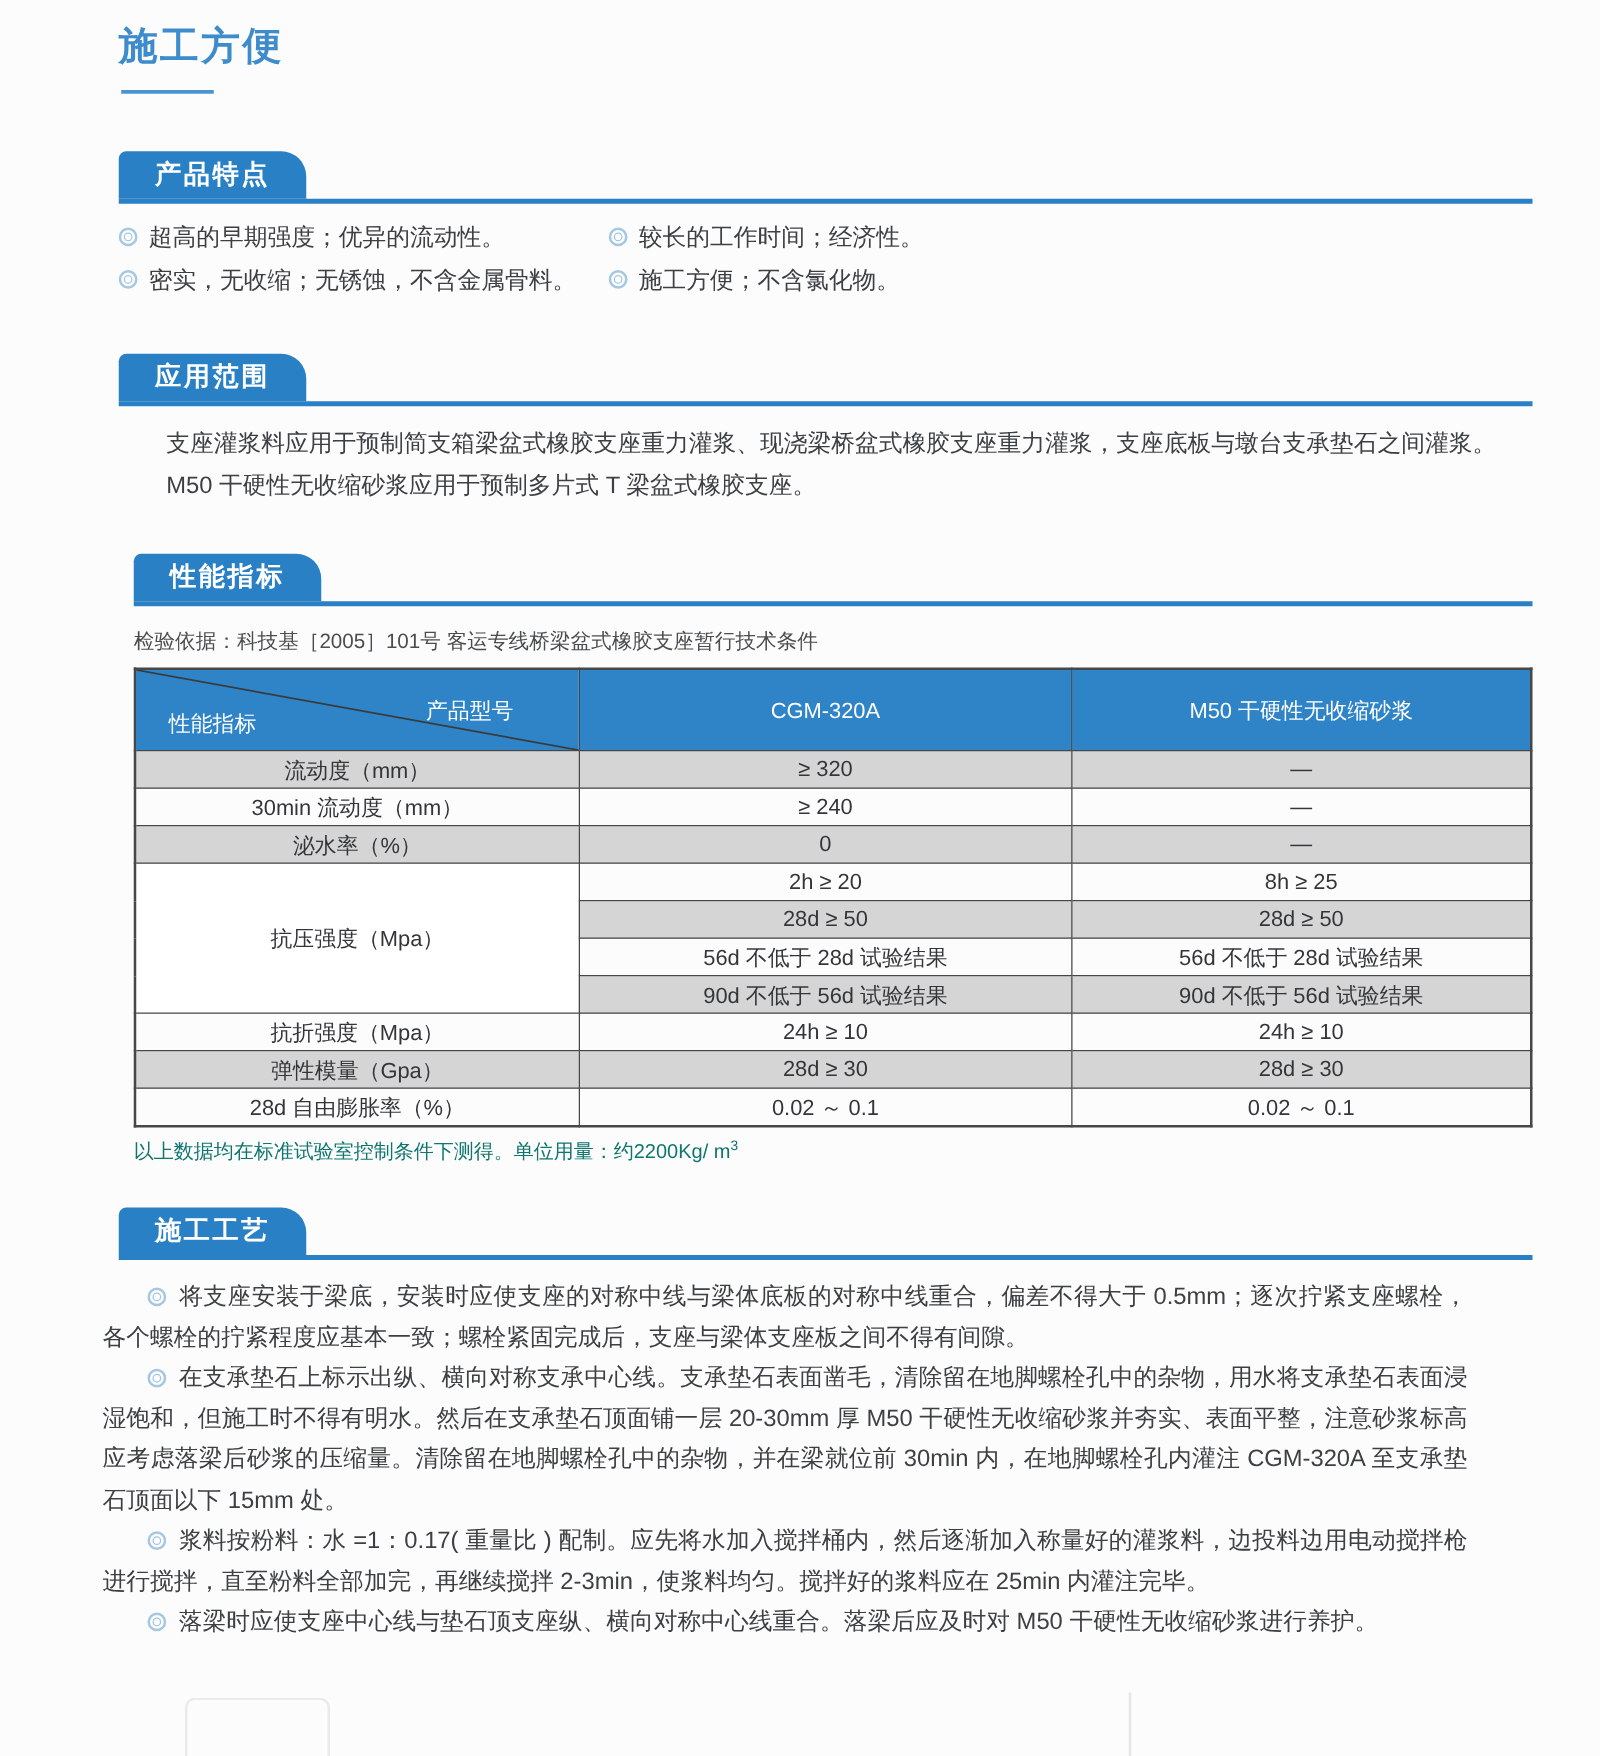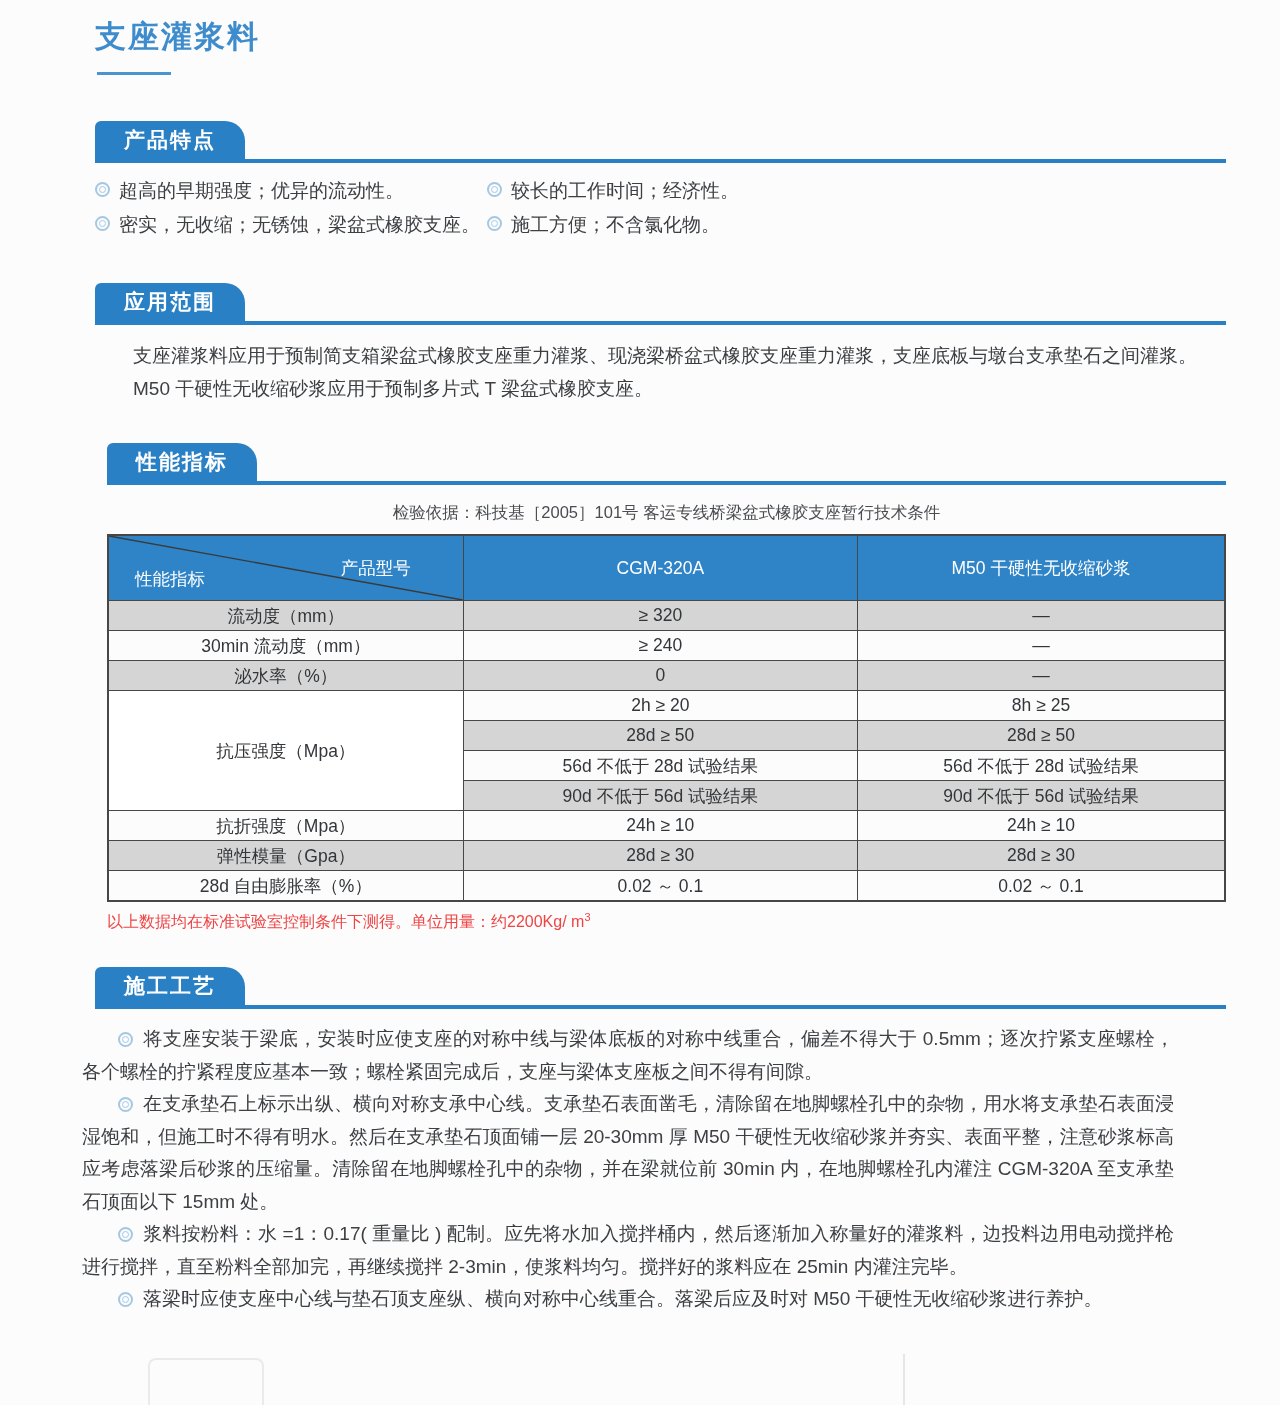--- a/index.html
+++ b/index.html
@@ -55,40 +55,40 @@
   .feat-item{display:flex;align-items:flex-start;line-height:24px;margin-bottom:10px;}
   .feat-item .dot{margin-top:3px;}
 
   
   .sec-application{margin-top:36px;}
   .app-paras{padding:14px 0 0 38px;font-size:19px;line-height:33px;}
   .app-paras p{margin:0;}
 
   
   .sec-performance{margin-top:38px;padding-left:12px;}
-  .basis{margin-top:17px;text-align:center;font-size:16.5px;color:#4a4d50;}
+  .basis{margin-top:17px;font-size:16.5px;color:#4a4d50;}
   .perf-table{
     width:100%;border-collapse:collapse;margin-top:10px;
     border:2px solid #474747;
     font-size:17.5px;
   }
   .perf-table th,.perf-table td{
     border:1px solid #474747;text-align:center;padding:0 6px;
   }
   .perf-table thead th{
     background:#2e84c7;color:#ffffff;font-weight:400;height:64px;
   }
   .perf-table tbody td{height:29px;color:#333639;}
   .perf-table tr.shade td{background:#d5d5d5;}
   .perf-table td.rowspan-cell{background:#ffffff;}
   .corner{position:relative;padding:0;}
   .corner svg{position:absolute;top:0;left:0;width:100%;height:100%;display:block;}
   .corner .c-top{position:absolute;top:20px;right:52px;font-size:17.5px;}
   .corner .c-bot{position:absolute;bottom:9px;left:26px;font-size:17.5px;}
-  .perf-note{margin-top:9px;font-size:16px;color:#ef4444;}
+  .perf-note{margin-top:9px;font-size:16px;color:#0f766e;}
   .perf-note sup{font-size:11px;}
 
   
   .sec-construction{margin-top:34px;}
   .cons-paras{
     margin:14px 0 0 -13px;width:1092px;
     font-size:19px;line-height:32.5px;text-align:justify;
   }
   .cons-paras p{margin:0;text-indent:36px;}
   .cons-paras .dot{margin-right:10px;}
@@ -101,38 +101,38 @@
   .ghost-line{
     position:absolute;left:903px;top:1338px;width:2px;height:67px;
     background:rgba(190,190,190,0.35);
   }
 </style>
 </head>
 <body>
 
 <div class="page">
 
-  <h1 class="doc-title">支座灌浆料</h1>
+  <h1 class="doc-title">施工方便</h1>
   <div class="title-underline"></div>
 
   <section class="sec sec-features">
     <div class="sec-head">
       <div class="sec-tab">
         <span>产品特点</span>
       </div>
     </div>
     <div class="features">
       <div class="feat-col left">
         <div class="feat-item">
           <span class="dot"></span>
           <span>超高的早期强度；优异的流动性。</span>
         </div>
         <div class="feat-item">
           <span class="dot"></span>
-          <span>密实，无收缩；无锈蚀，梁盆式橡胶支座。</span>
+          <span>密实，无收缩；无锈蚀，不含金属骨料。</span>
         </div>
       </div>
       <div class="feat-col">
         <div class="feat-item">
           <span class="dot"></span>
           <span>较长的工作时间；经济性。</span>
         </div>
         <div class="feat-item">
           <span class="dot"></span>
           <span>施工方便；不含氯化物。</span>

